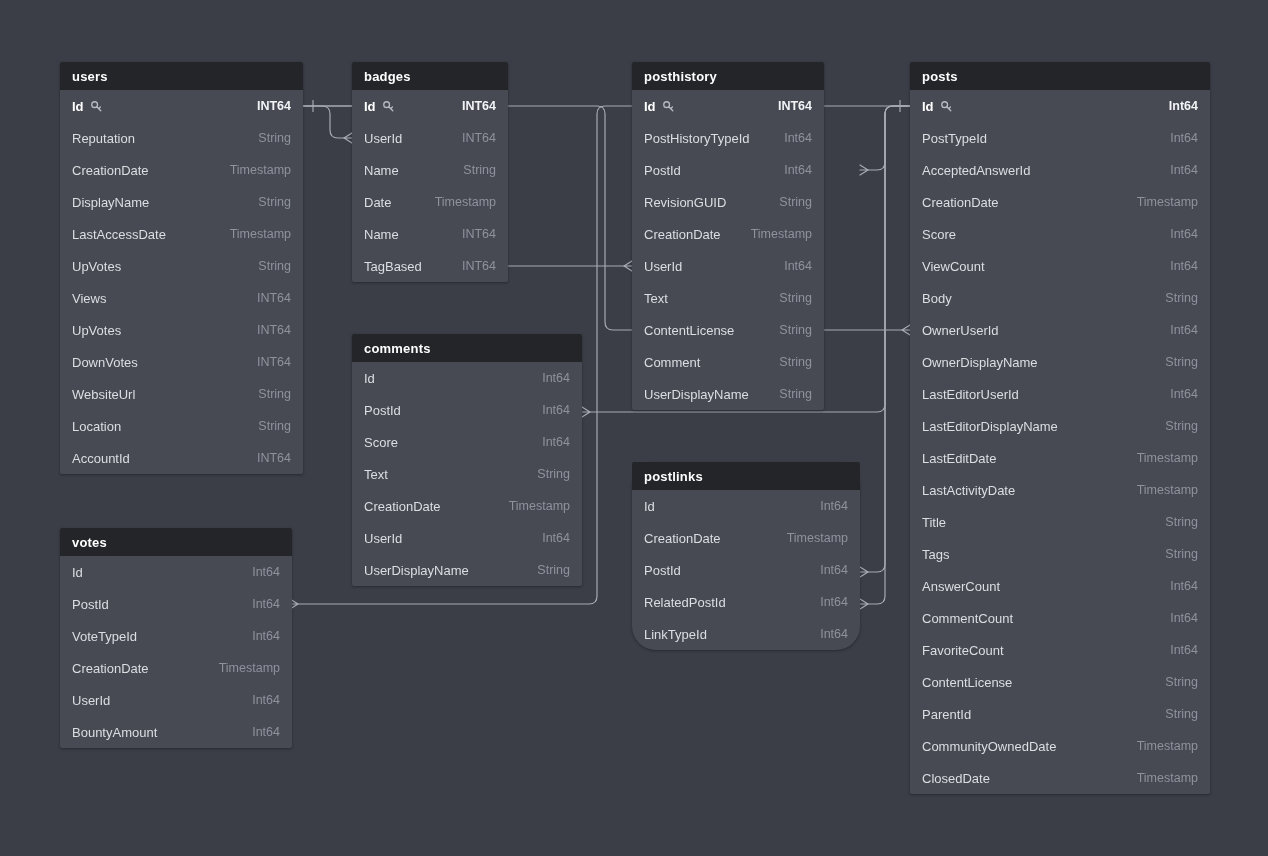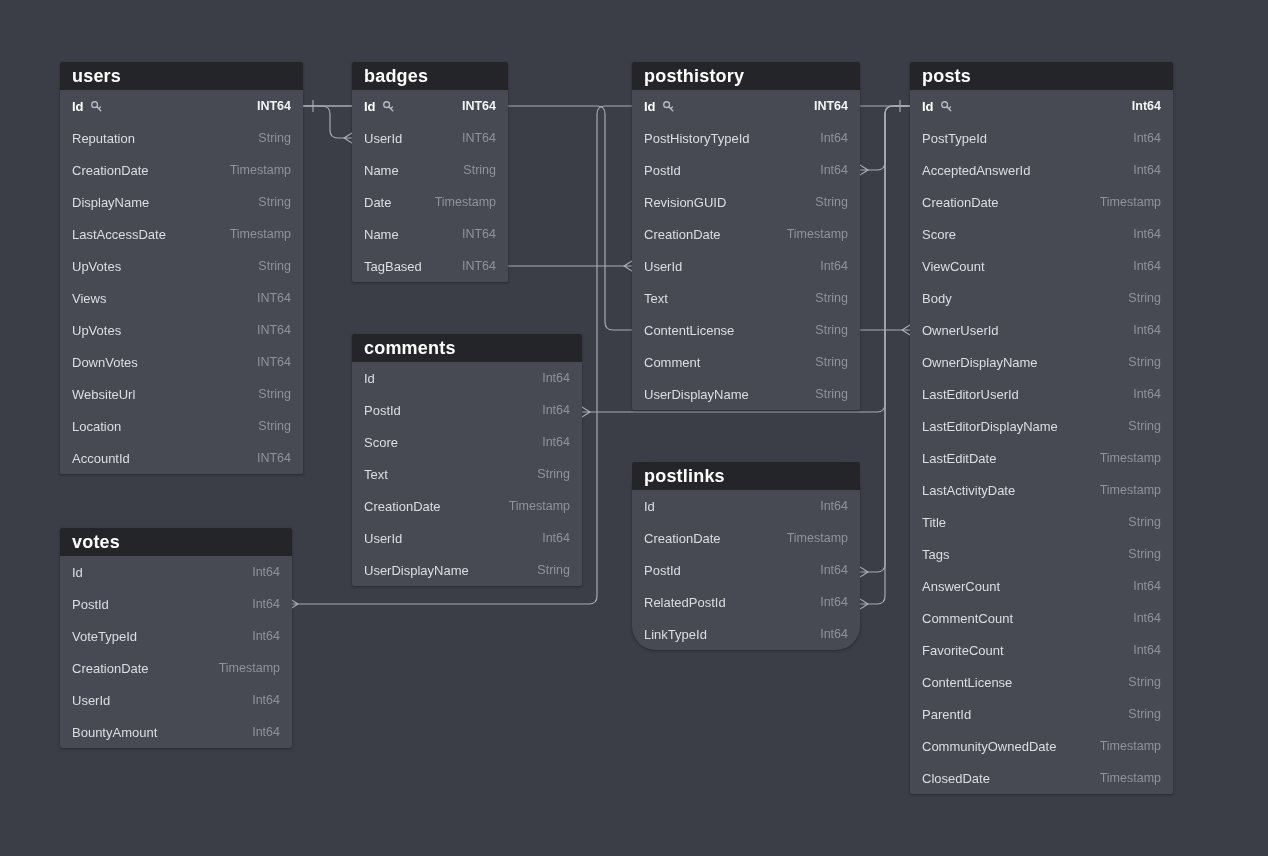--- a/index.html
+++ b/index.html
@@ -17,21 +17,21 @@
     box-shadow:0 1px 3px rgba(0,0,0,.35);
   }
   .tbl-header{
     background:#232529;
     height:28px;
     display:flex;align-items:center;
     padding:0 12px;
     border-radius:2px 2px 0 0;
   }
   .tbl-title{
-    color:#FFFFFF;font-size:18px;font-weight:700;letter-spacing:.2px;
+    color:#FFFFFF;font-size:13px;font-weight:700;letter-spacing:.2px;
   }
   .row{
     height:32px;
     display:flex;align-items:center;
     padding:0 12px;
     box-sizing:border-box;
   }
   .fname{
     color:#DCDEE2;font-size:13px;
     display:flex;align-items:center;gap:6px;
@@ -240,21 +240,21 @@
         </span>
         <span class="ftype">Int64</span>
       </div>
       <div class="row">
         <span class="fname">
           <span>UserDisplayName</span>
         </span>
         <span class="ftype">String</span>
       </div>
     </div>
-    <div class="tbl" style="left: 632px; top: 62px; width: 228px;">
+    <div class="tbl" style="left: 632px; top: 62px; width: 192px;">
       <div class="tbl-header">
         <span class="tbl-title">posthistory</span>
       </div>
       <div class="row pk">
         <span class="fname">
           <span>Id</span>
           <svg width="13" height="13" viewBox="0 0 14 14" class="key-icon">
             <g fill="none" stroke="#B9BCC3" stroke-width="1.4" stroke-linecap="round">
               <circle cx="5" cy="5" r="3.1"></circle>
               <path d="M7.3 7.3 L11.6 11.6 M9.4 9.4 L11.2 7.6"></path>
@@ -346,21 +346,21 @@
         </span>
         <span class="ftype">Int64</span>
       </div>
       <div class="row">
         <span class="fname">
           <span>LinkTypeId</span>
         </span>
         <span class="ftype">Int64</span>
       </div>
     </div>
-    <div class="tbl" style="left: 910px; top: 62px; width: 263px;">
+    <div class="tbl" style="left: 910px; top: 62px; width: 300px;">
       <div class="tbl-header">
         <span class="tbl-title">posts</span>
       </div>
       <div class="row pk">
         <span class="fname">
           <span>Id</span>
           <svg width="13" height="13" viewBox="0 0 14 14" class="key-icon">
             <g fill="none" stroke="#B9BCC3" stroke-width="1.4" stroke-linecap="round">
               <circle cx="5" cy="5" r="3.1"></circle>
               <path d="M7.3 7.3 L11.6 11.6 M9.4 9.4 L11.2 7.6"></path>

